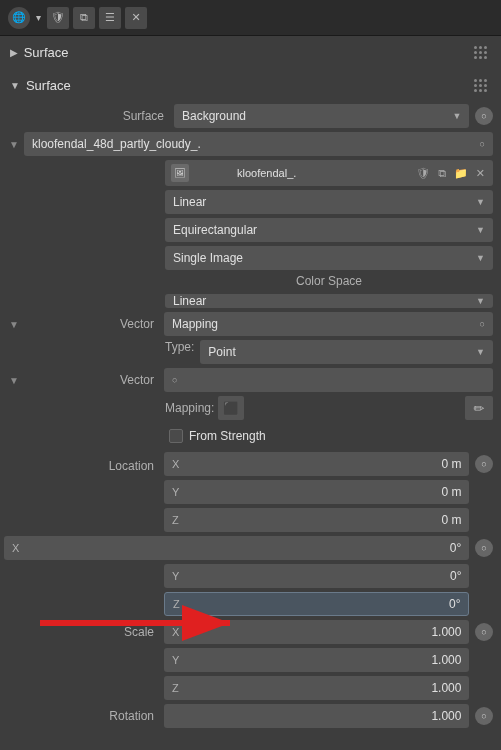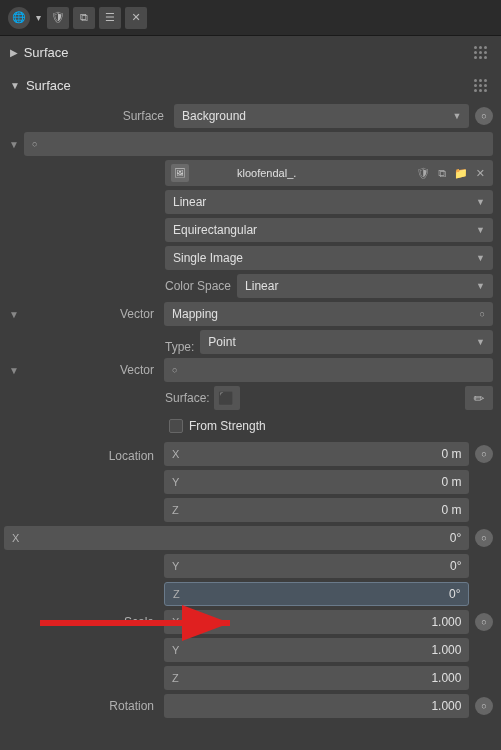--- a/index.html
+++ b/index.html
@@ -161,21 +161,21 @@
     }
     .num-field .axis-label {
       color: #b0b0b0; font-size: 11px;
     }
     .num-field .val {
       color: #e0e0e0; font-size: 12px;
     }
 
     
     .type-row {
-      display: flex; align-items: flex-end; gap: 6px;
+      display: flex; align-items: flex-start; gap: 6px;
       width: 100%;
     }
     .type-label-text {
       color: #b0b0b0; font-size: 12px;
     }
 
     
     .checkbox-row {
       display: flex; align-items: center; gap: 6px; padding-left: 4px;
     }
@@ -282,20 +282,21 @@
       </div>
       <div style="width:6px"></div>
       <div class="select-circle">○</div>
     </div>
   </div>
 
   <div class="prop-row">
     <div class="prop-label-arrow">▼</div>
     <div class="prop-content">
       <div class="select-box">
+        <span>kloofendal_48d_partly_cloudy_.</span>
         <span class="chevron">○</span>
       </div>
     </div>
   </div>
 
   <div class="prop-row">
     <div style="width:161px; flex-shrink:0;"></div>
     <div class="prop-content">
       <div class="image-row">
         <div class="img-icon">🖼</div>
@@ -334,21 +335,21 @@
       <div class="select-box">
         <span>Single Image</span>
         <span class="chevron">▼</span>
       </div>
     </div>
   </div>
 
   <div class="prop-row">
     <div style="width:161px; flex-shrink:0;"></div>
     <div class="prop-content">
-      <div style="display:flex; align-items:center; width:100%; gap:6px;">
+      <div style="display:flex; align-items:center; width:100%; gap:6px;flex-direction:column;">
         <span class="colorspace-label">Color Space</span>
         <div class="select-box" style="flex:1;">
           <span>Linear</span>
           <span class="chevron">▼</span>
         </div>
       </div>
     </div>
   </div>
 
   <div class="prop-row">
@@ -382,21 +383,21 @@
       <div class="select-box">
         <span class="chevron">○</span>
       </div>
     </div>
   </div>
 
   <div class="prop-row">
     <div style="width:161px; flex-shrink:0;"></div>
     <div class="prop-content">
       <div class="object-row">
-        <span class="object-label">Surface:</span>
+        <span class="object-label">Mapping:</span>
         <div class="object-icon-box">⬛</div>
         <div class="pencil-btn">✏</div>
       </div>
     </div>
   </div>
 
   <div class="prop-row">
     <div style="width:161px; flex-shrink:0;"></div>
     <div class="prop-content">
       <div class="checkbox-row">

